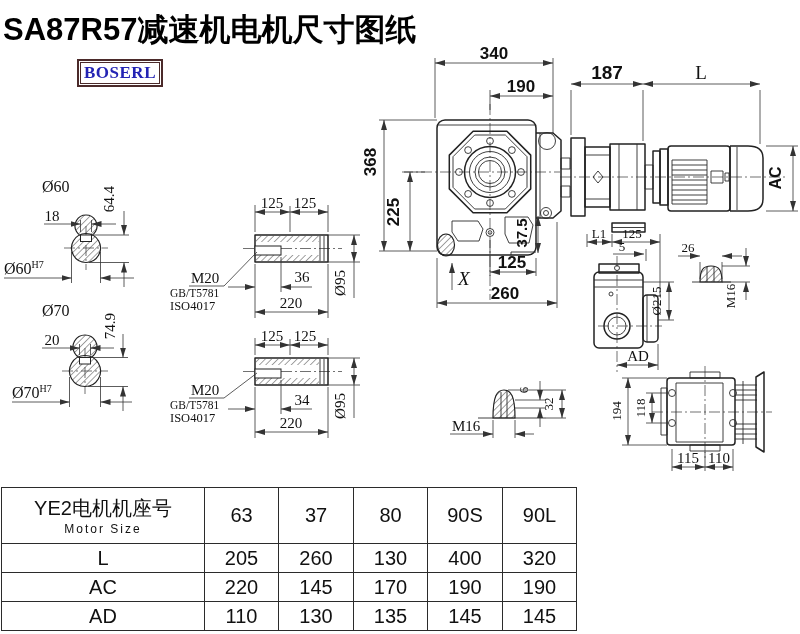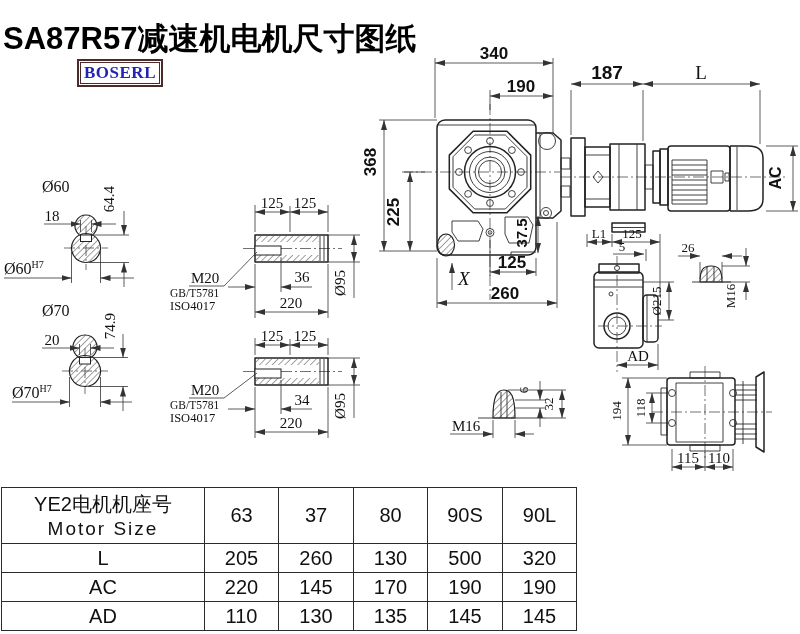--- a/index.html
+++ b/index.html
@@ -1,18 +1,18 @@
 <!DOCTYPE html>
 <html><head>
 <meta charset="utf-8">
 <style>
   html,body{margin:0;padding:0;background:#fff;}
   #page{position:relative;width:800px;height:634px;background:#fff;overflow:hidden;
         font-family:"Liberation Sans",sans-serif;color:#111;}
-  #title{position:absolute;left:3px;top:18px;font:bold 31px "Liberation Sans",sans-serif;
+  #title{position:absolute;left:3px;top:9px;font:bold 31px "Liberation Sans",sans-serif;
          color:#000;letter-spacing:0px;white-space:nowrap;}
   #logo{position:absolute;left:77px;top:59px;border:2px solid #4b2a2a;padding:1px;background:#fff;}
   #logo .inner{border:1px solid #4b2a2a;padding:0 3px;font:bold 17px "Liberation Serif",serif;
          color:#2424b4;letter-spacing:.5px;}
   svg{position:absolute;left:0;top:0;}
   svg text{fill:#111;}
   .ol{fill:none;stroke:#222;stroke-width:1.5;stroke-linejoin:round;}
   .tl{fill:none;stroke:#2a2a2a;stroke-width:0.9;stroke-linejoin:round;}
   .dl{fill:none;stroke:#333;stroke-width:0.8;}
   .cl{fill:none;stroke:#333;stroke-width:0.7;stroke-dasharray:11 3 2 3;}
@@ -26,21 +26,21 @@
   .db{font:bold 17px "Liberation Sans",sans-serif;}
   .db15{font:bold 15px "Liberation Sans",sans-serif;}
   .db16{font:bold 16px "Liberation Sans",sans-serif;}
   .db19{font:bold 19px "Liberation Sans",sans-serif;}
   .it{font-style:italic;}
   #spec-table{position:absolute;left:1px;top:487px;width:575px;height:144px;
       border-collapse:collapse;table-layout:fixed;background:#fff;}
   #spec-table td,#spec-table th{border:1.7px solid #2b2b2b;text-align:center;vertical-align:middle;
       font:20px "Liberation Sans",sans-serif;padding:0;font-weight:normal;}
   #spec-table .hcn{font-size:20px;}
-  #spec-table .hen{font-size:19px;letter-spacing:2px;}
+  #spec-table .hen{font-size:12px;letter-spacing:2px;}
   #spec-table tr.hdr{height:56px;}
   #spec-table tr.r{height:29px;}
 </style>
 </head>
 <body>
 
 <div id="page">
 
   <div id="title">SA87R57减速机电机尺寸图纸</div>
   <div id="logo">
@@ -413,21 +413,21 @@
       <th>37</th>
       <th>80</th>
       <th>90S</th>
       <th>90L</th>
     </tr>
     <tr class="r">
       <td>L</td>
       <td>205</td>
       <td>260</td>
       <td>130</td>
-      <td>500</td>
+      <td>400</td>
       <td>320</td>
     </tr>
     <tr class="r">
       <td>AC</td>
       <td>220</td>
       <td>145</td>
       <td>170</td>
       <td>190</td>
       <td>190</td>
     </tr>

